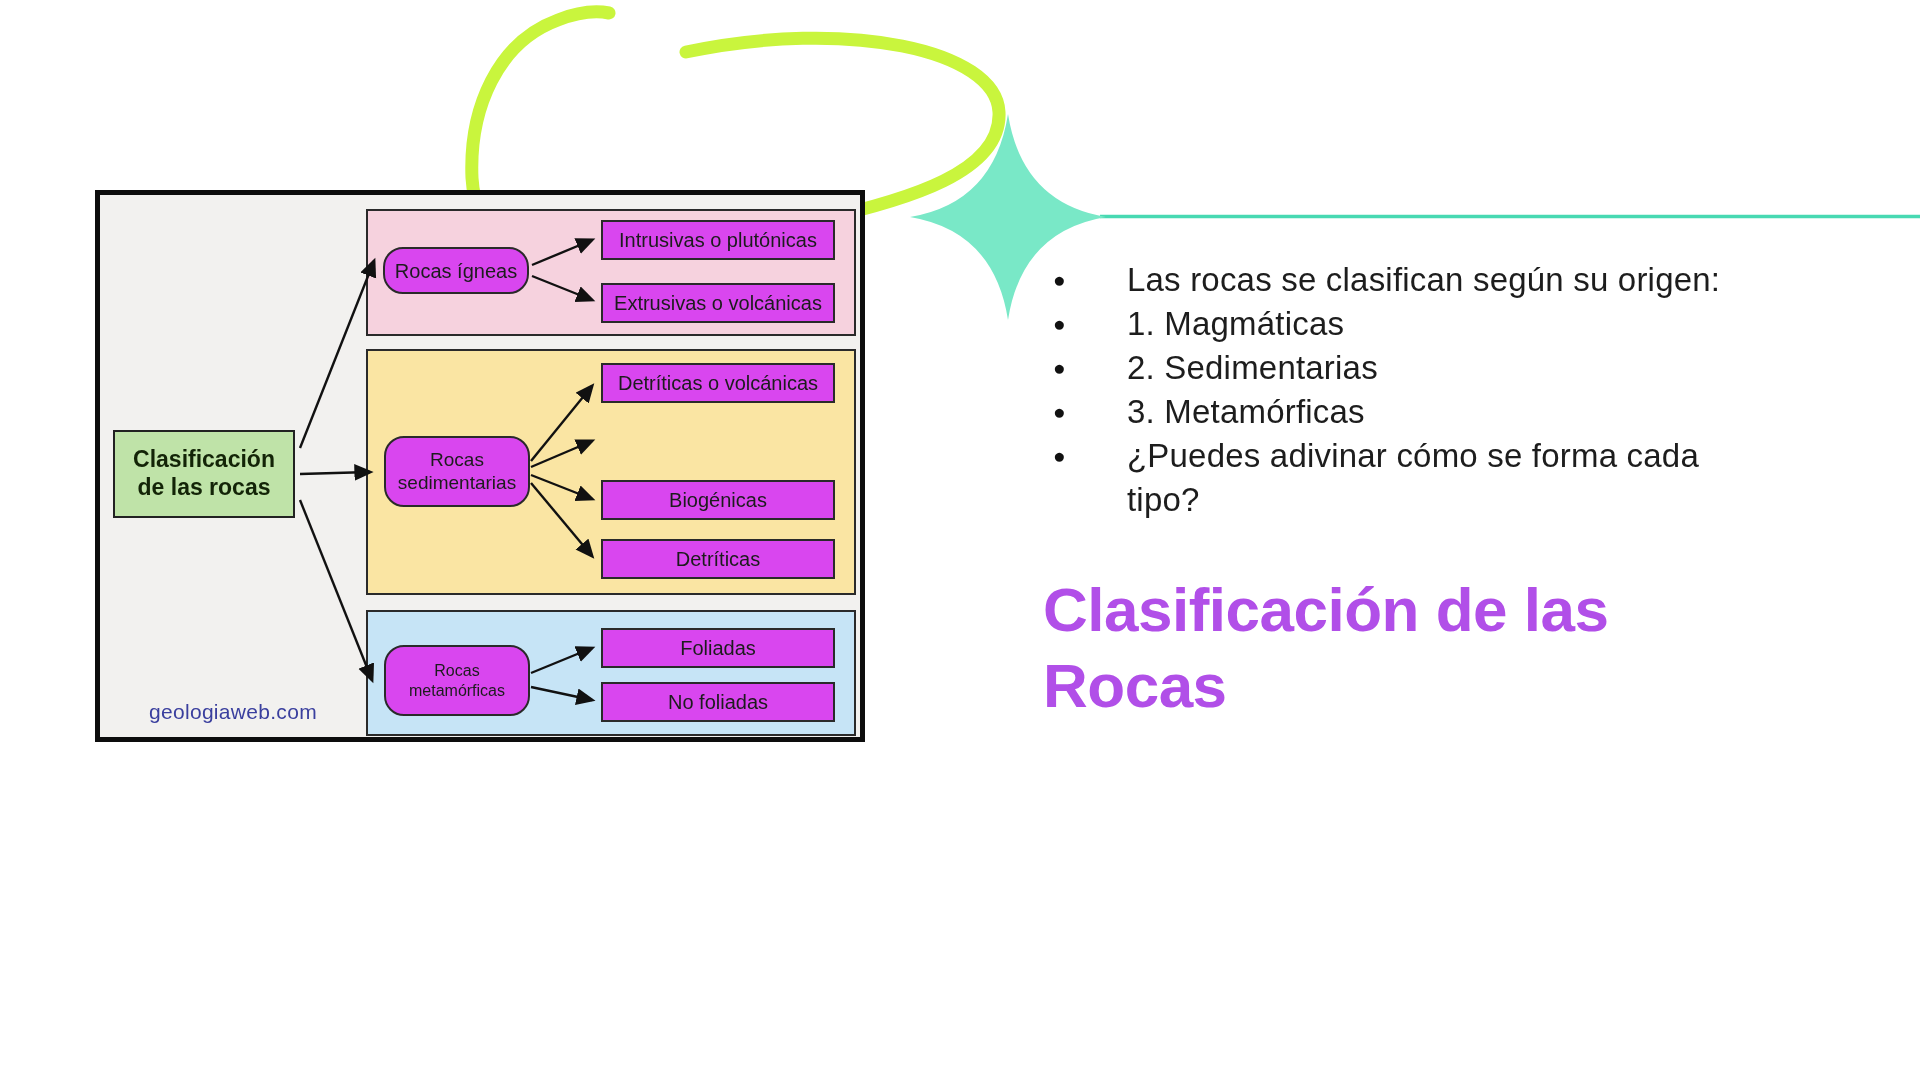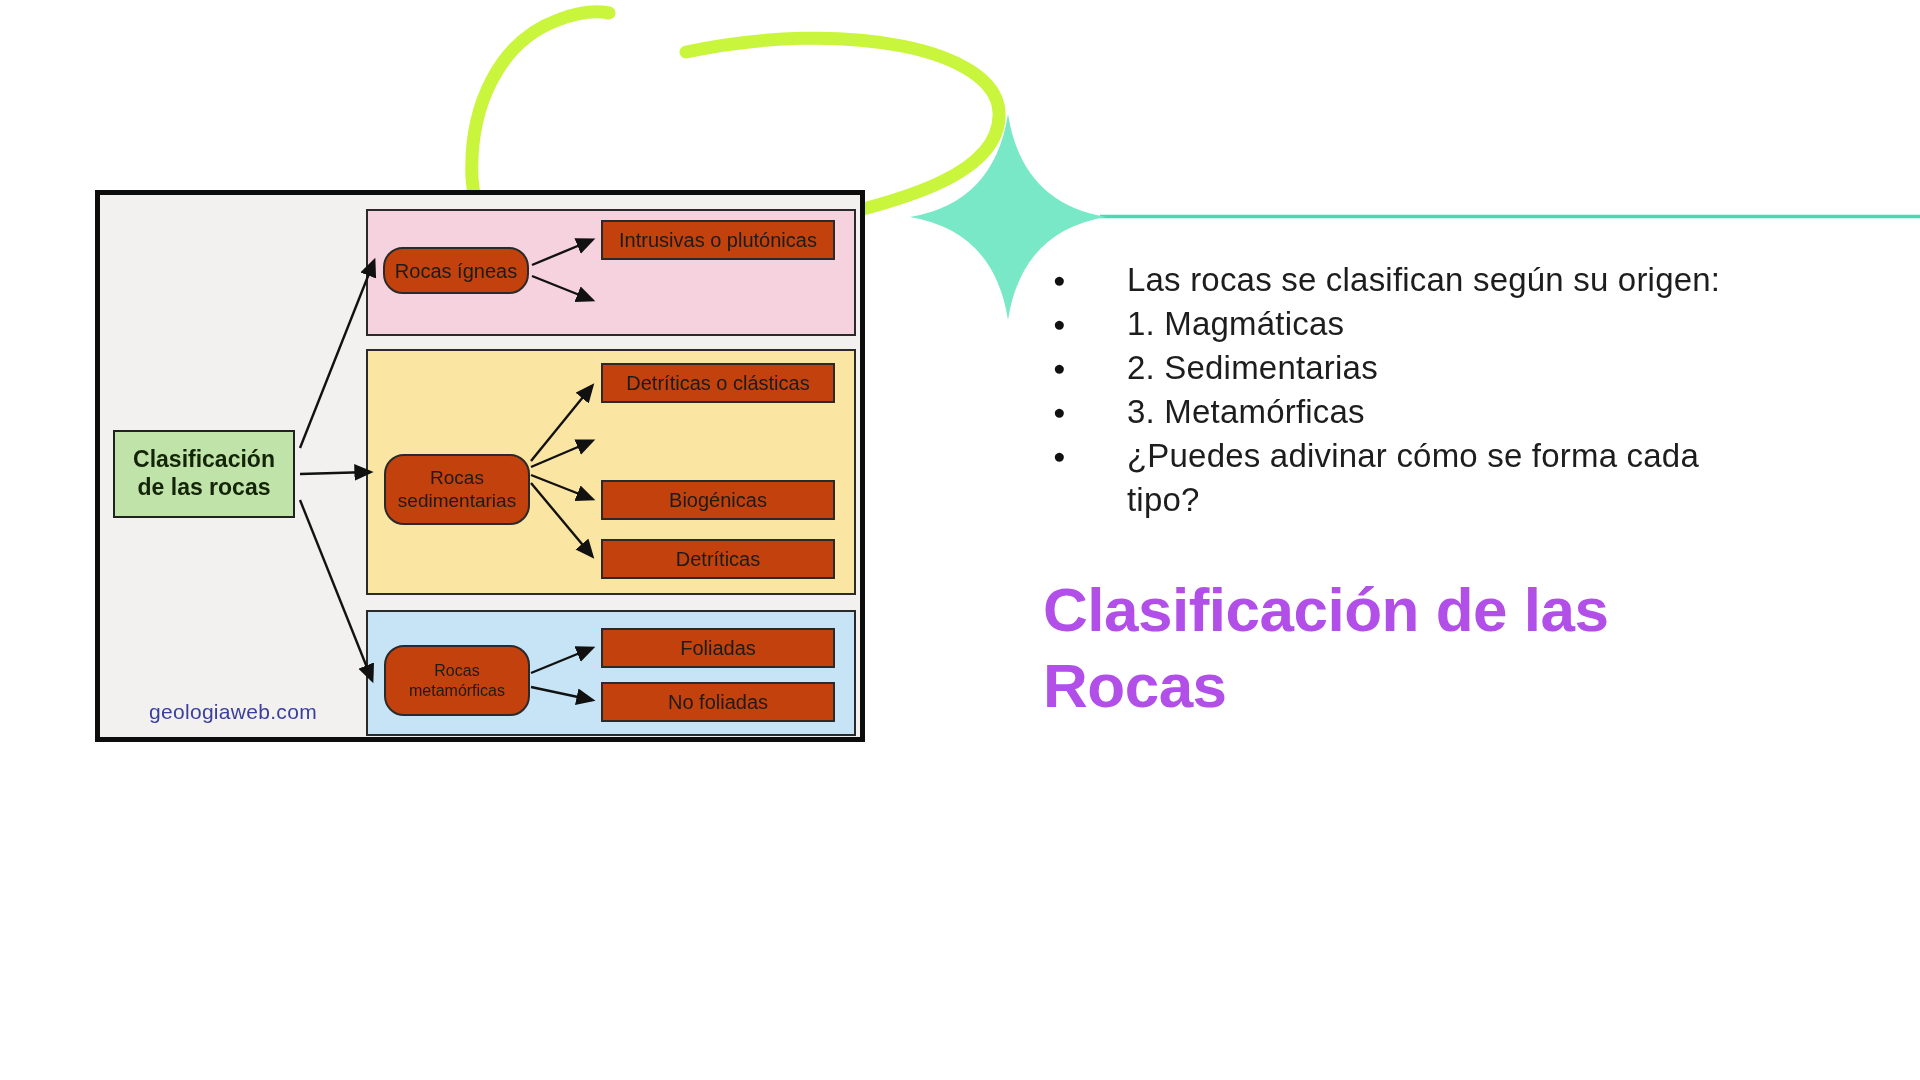--- a/index.html
+++ b/index.html
@@ -14,21 +14,21 @@
   .diagram{
     position:absolute;left:95px;top:190px;width:770px;height:552px;
     background:var(--diagram-bg,#f2f1ef);border:5px solid #0d0d0d;box-sizing:border-box;
   }
   .d-abs{position:absolute;box-sizing:border-box;}
   .section{border:2px solid #2a2a2a;}
   .sec-pink{left:266px;top:14px;width:490px;height:127px;background:var(--pink-section,#f6d2de);}
   .sec-yellow{left:266px;top:154px;width:490px;height:246px;background:var(--yellow-section,#fae5a3);}
   .sec-blue{left:266px;top:415px;width:490px;height:126px;background:var(--blue-section,#c6e4f6);}
   .node{
-    background:#c2410c;border:2px solid #2a2a2a;color:var(--ink,#1c1c1c);
+    background:#d946ef;border:2px solid #2a2a2a;color:var(--ink,#1c1c1c);
     display:flex;align-items:center;justify-content:center;text-align:center;
     font-size:20px;line-height:1.2;
   }
   .root-node{
     left:13px;top:235px;width:182px;height:88px;background:var(--green-root,#bfe3a8);
     border:2.5px solid #222;font-weight:bold;font-size:23px;color:#132407;padding:0 6px;
   }
   .mid-node{width:146px;border-radius:20px;}
   .leaf{left:501px;width:234px;height:40px;}
   .arrows{position:absolute;left:0;top:0;width:760px;height:542px;}
@@ -96,23 +96,24 @@
 
         <line x1="431" y1="478" x2="492" y2="453" marker-end="url(#ah)"></line>
         <line x1="431" y1="492" x2="492" y2="505" marker-end="url(#ah)"></line>
       </g>
     </svg>
 
     <div class="d-abs node root-node">Clasificación de las rocas</div>
 
     <div class="d-abs node mid-node" style="left:283px;top:52px;height:47px;">Rocas ígneas</div>
     <div class="d-abs node leaf" style="top:25px;">Intrusivas o plutónicas</div>
+    <div class="d-abs node leaf" style="top:88px;">Extrusivas o volcánicas</div>
 
-    <div class="d-abs node mid-node" style="left:284px;top:259px;height:71px;font-size:19px;">Rocas sedimentarias</div>
-    <div class="d-abs node leaf" style="top:168px;">Detríticas o clásticas</div>
+    <div class="d-abs node mid-node" style="left:284px;top:241px;height:71px;font-size:19px;">Rocas sedimentarias</div>
+    <div class="d-abs node leaf" style="top:168px;">Detríticas o volcánicas</div>
     <div class="d-abs node leaf" style="top:285px;">Biogénicas</div>
     <div class="d-abs node leaf" style="top:344px;">Detríticas</div>
 
     <div class="d-abs node mid-node" style="left:284px;top:450px;height:71px;font-size:16px;">Rocas metamórficas</div>
     <div class="d-abs node leaf" style="top:433px;">Foliadas</div>
     <div class="d-abs node leaf" style="top:487px;">No foliadas</div>
 
     <div class="d-abs source-label">geologiaweb.com</div>
   </div>
 

